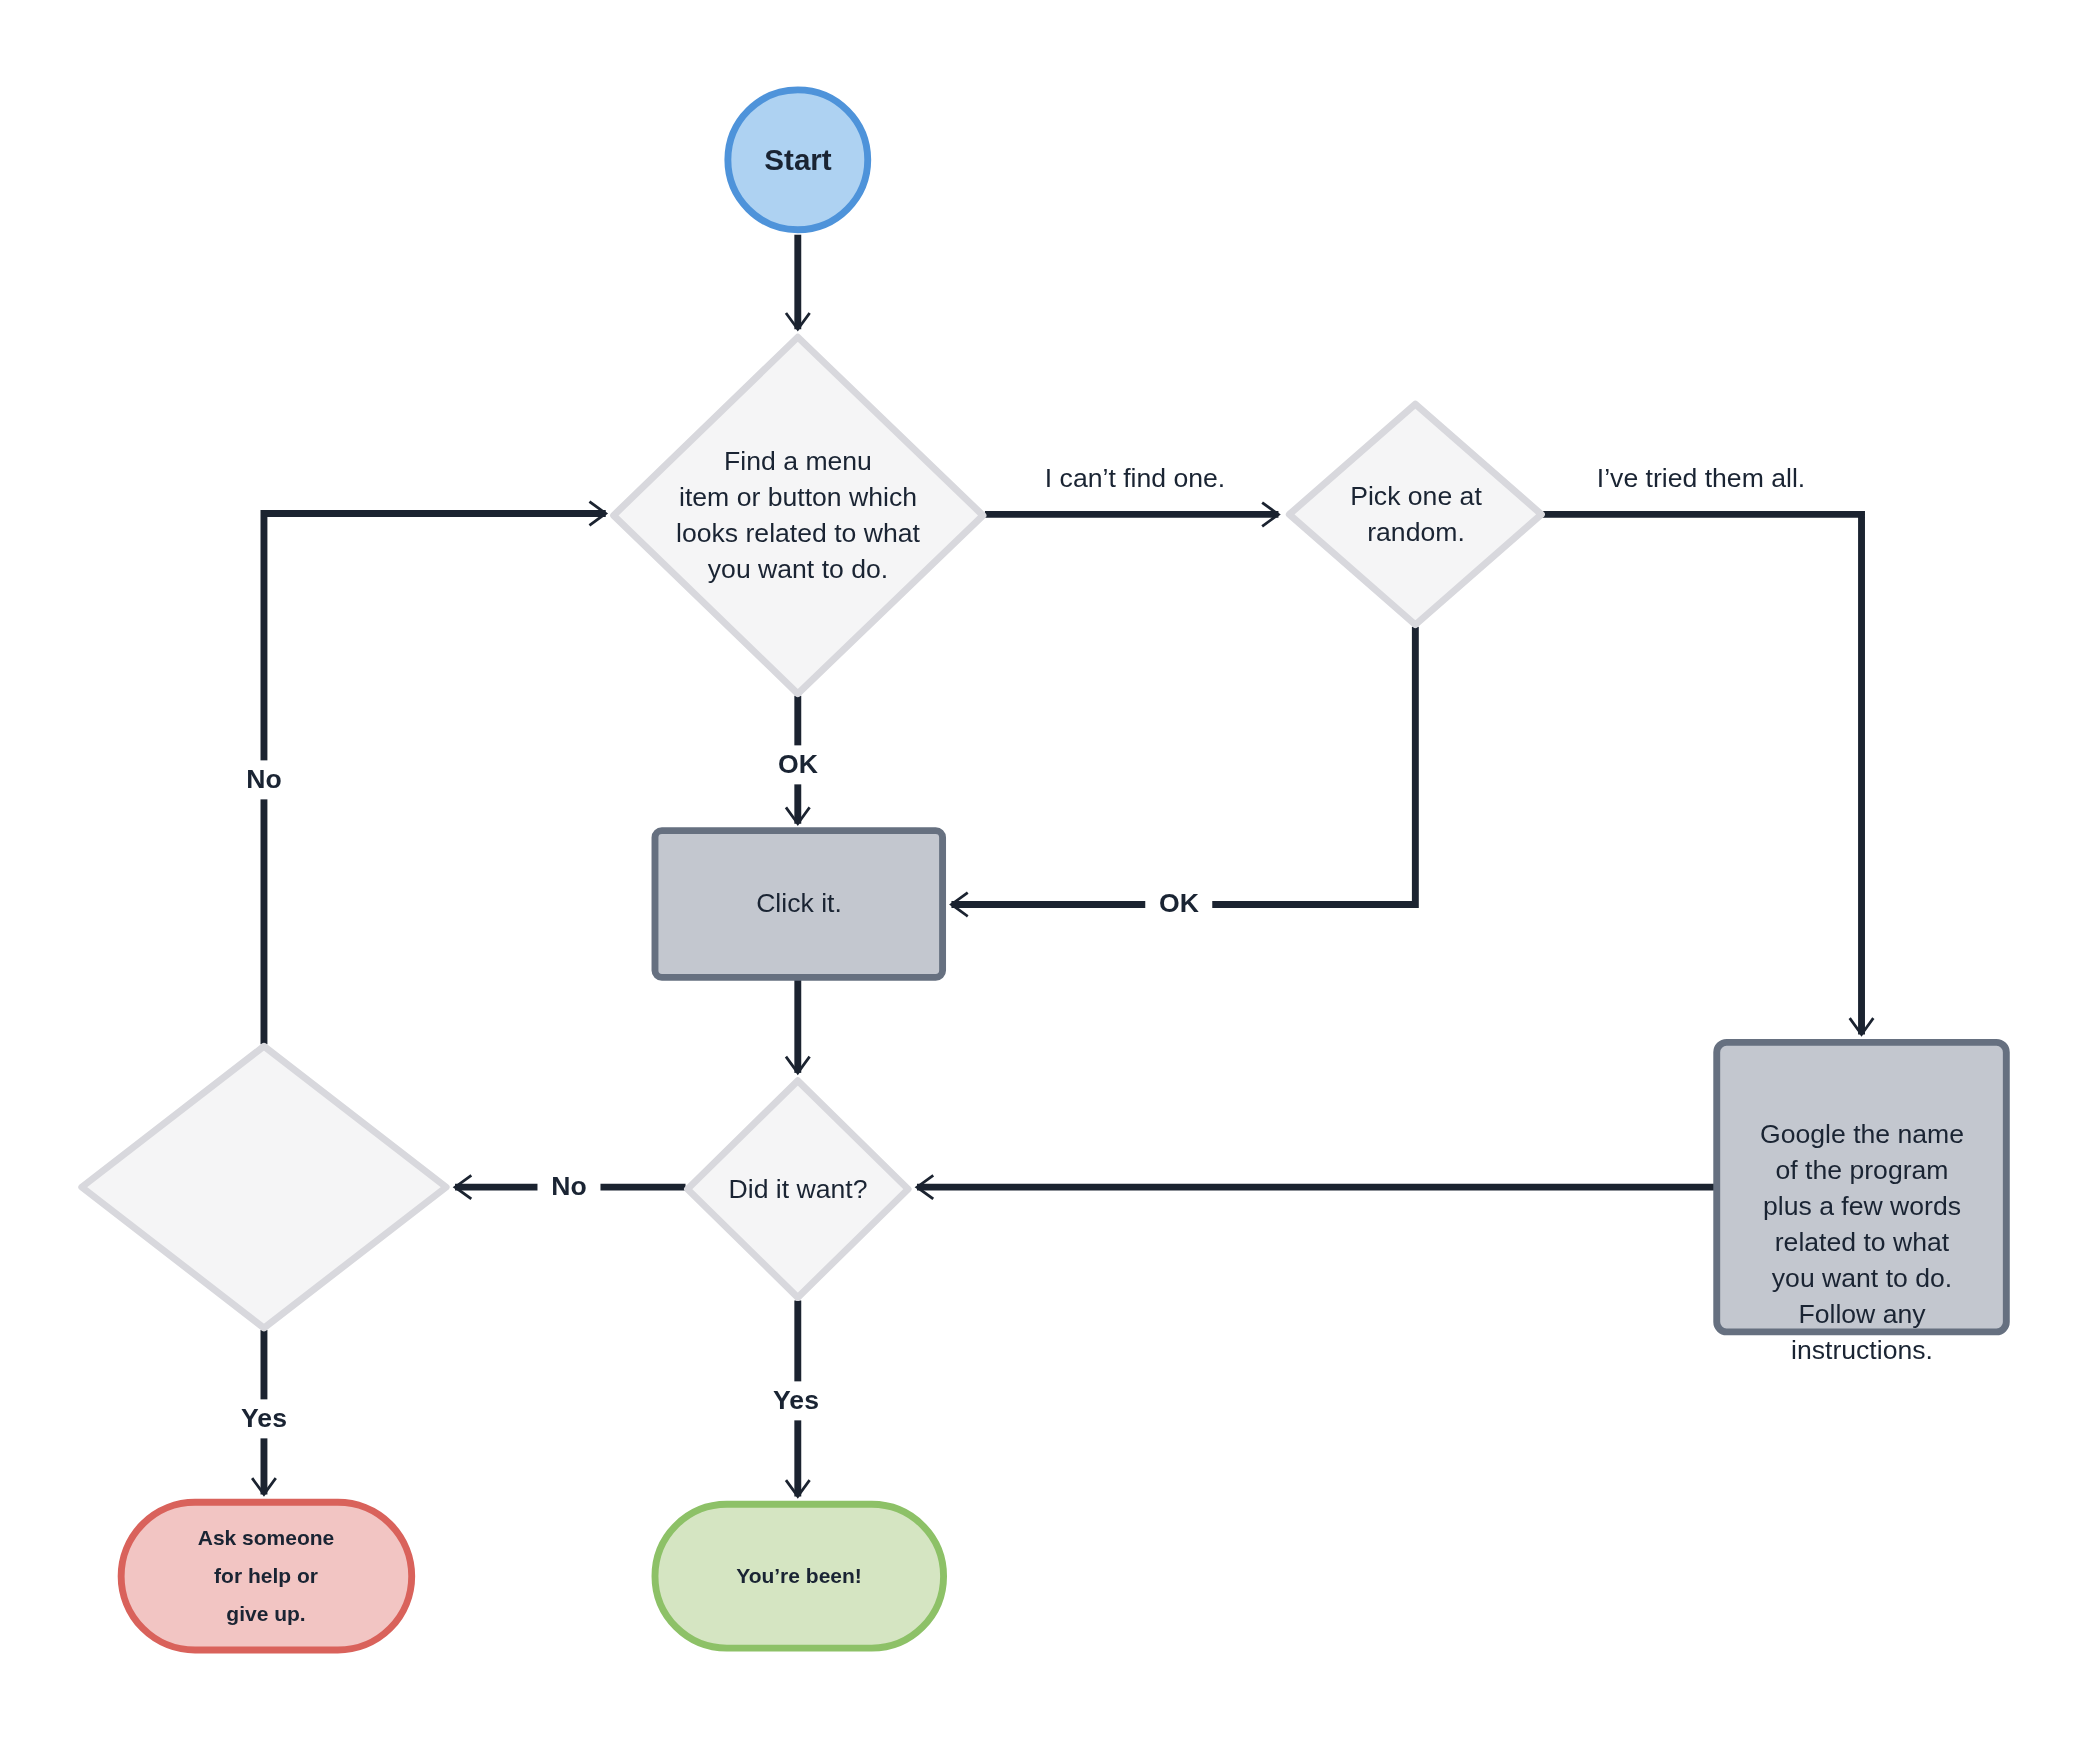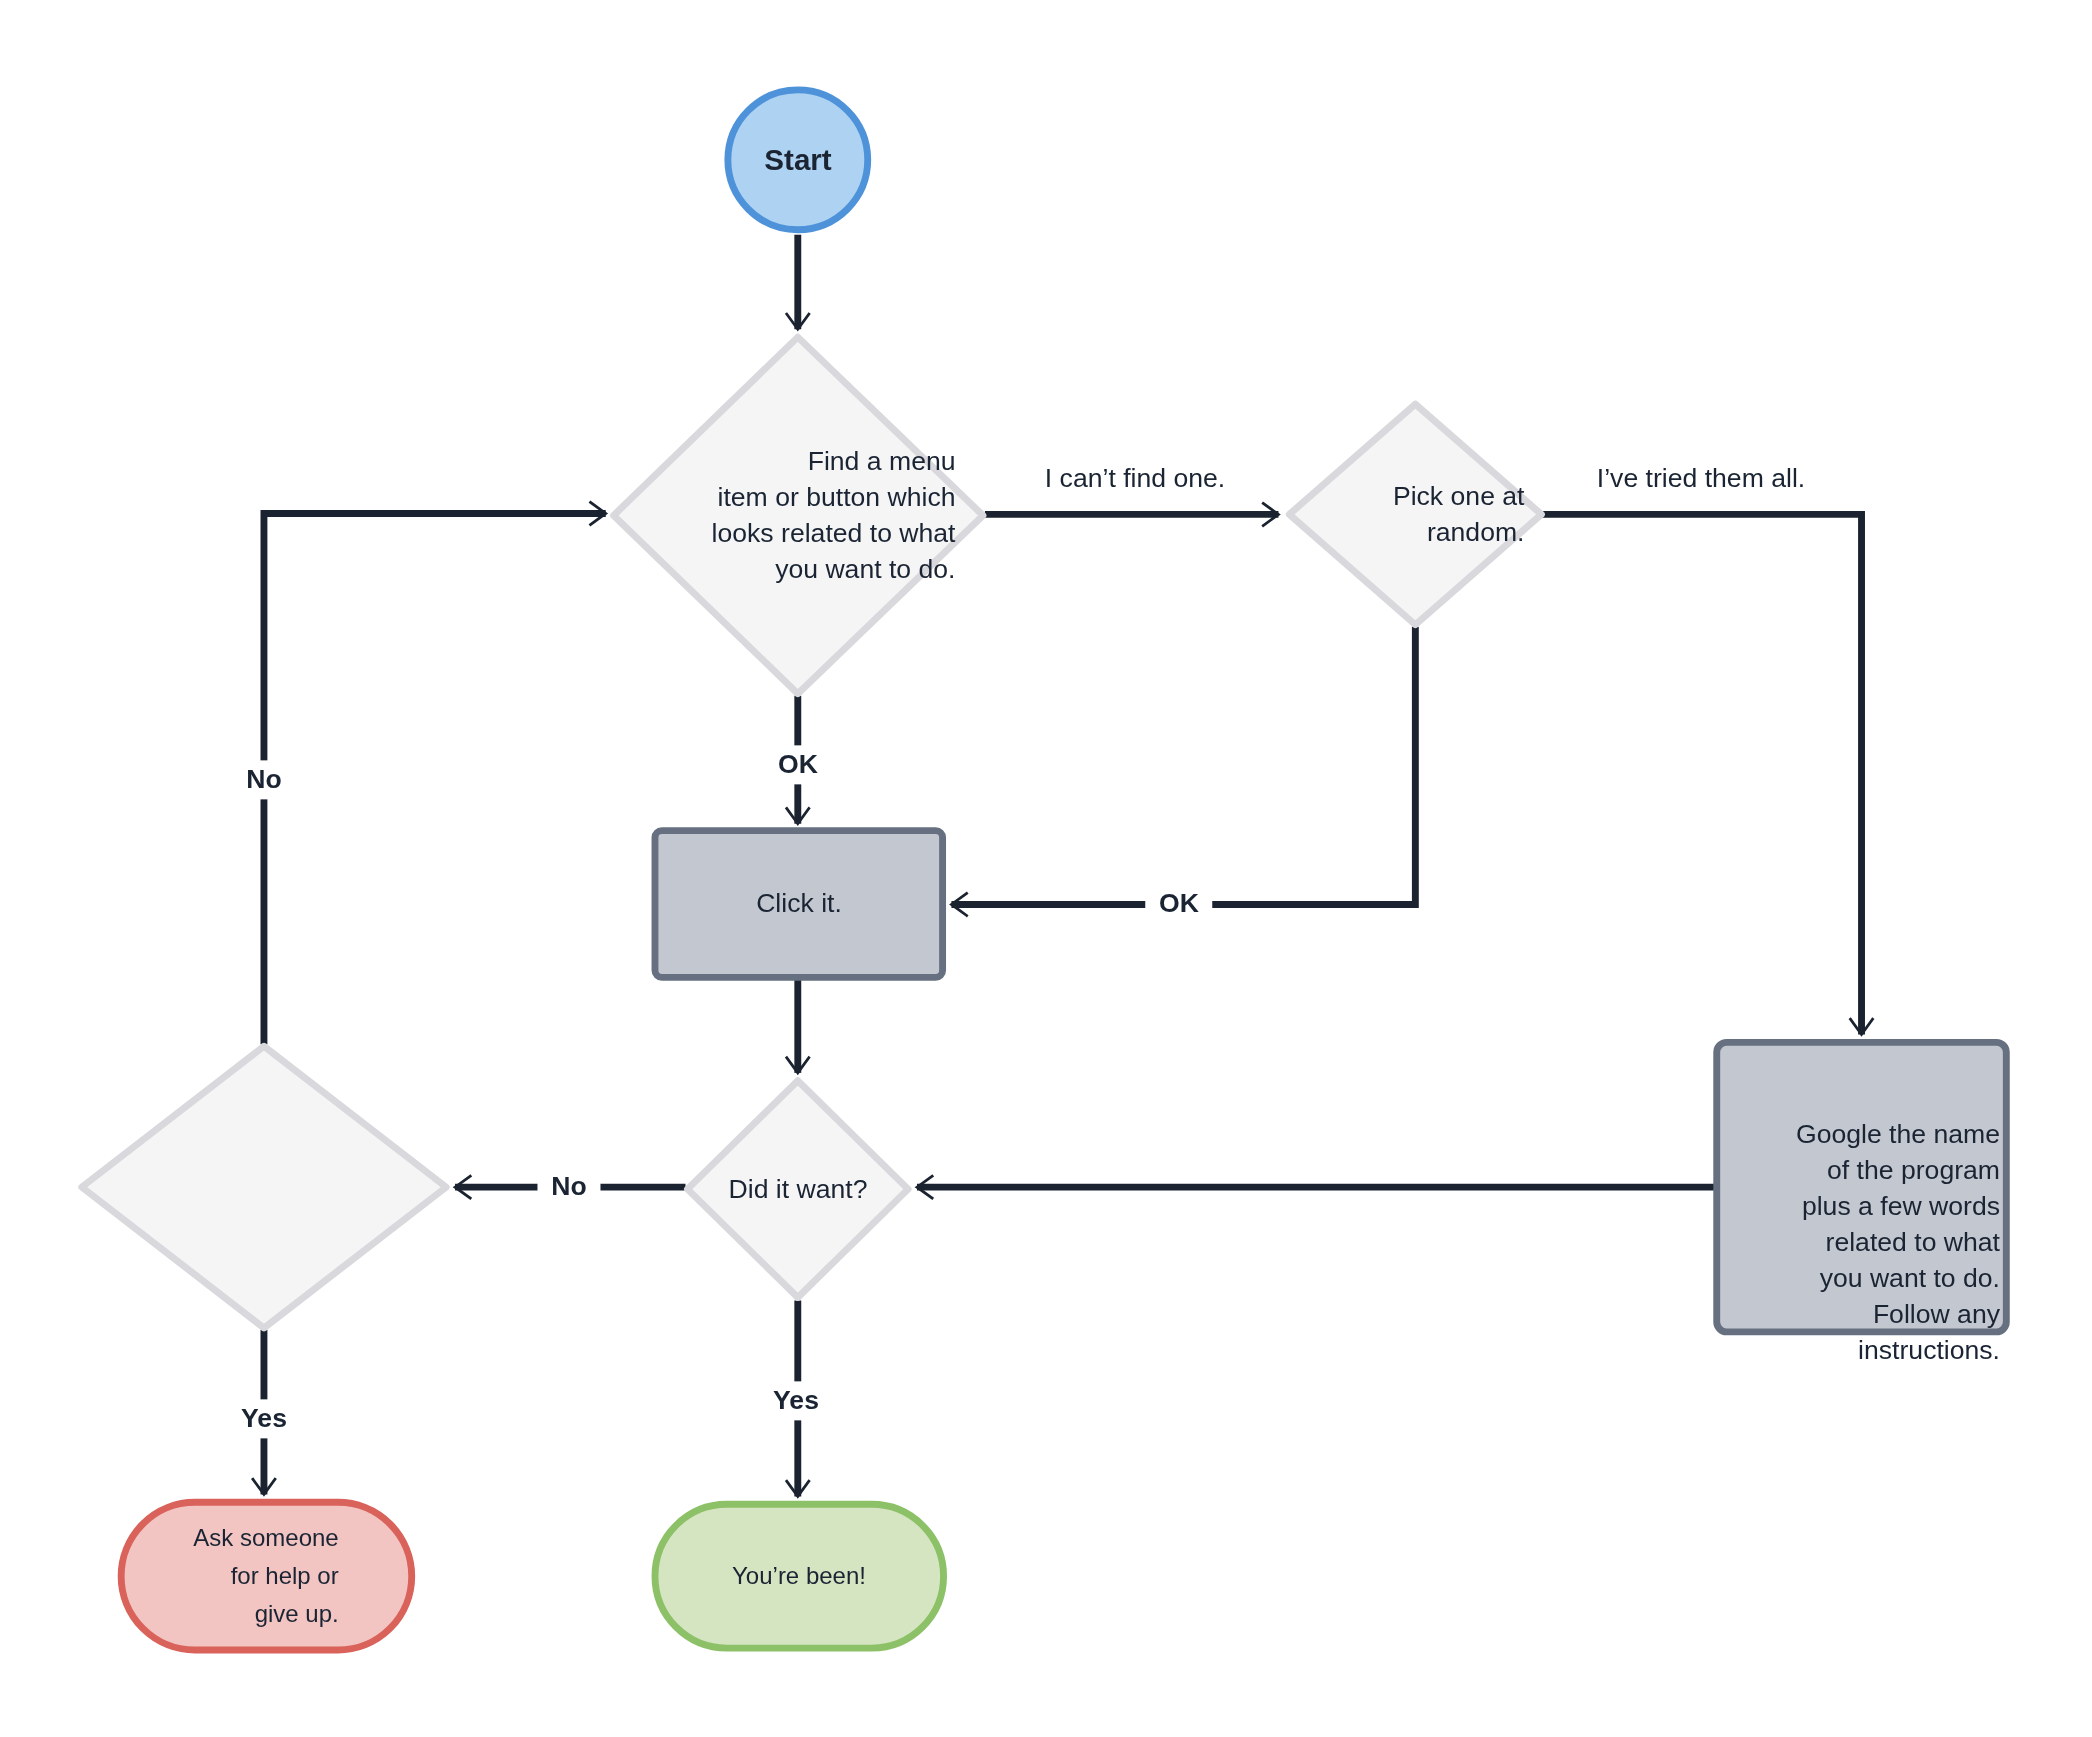--- a/index.html
+++ b/index.html
@@ -25,27 +25,27 @@
   .edge{stroke:var(--line);stroke-width:7;fill:none;marker-end:url(#arrowhead);}
   .arrow-glyph{stroke:var(--line);stroke-width:1;fill:none;stroke-linecap:square;stroke-linejoin:miter;}
   .shape-circle{fill:var(--circle-fill);stroke:var(--circle-stroke);stroke-width:7;}
   .shape-diamond{fill:var(--diamond-fill);stroke:var(--diamond-stroke);stroke-width:7;stroke-linejoin:round;}
   .shape-box{fill:var(--box-fill);stroke:var(--box-stroke);stroke-width:7;stroke-linejoin:round;}
   .shape-pill-red{fill:var(--red-fill);stroke:var(--red-stroke);stroke-width:7;}
   .shape-pill-green{fill:var(--green-fill);stroke:var(--green-stroke);stroke-width:7;}
   .label{
     position:absolute;
     transform:translate(-50%,-50%);
-    text-align:right;
+    text-align:center;
     font-size:26.6px;
     line-height:36px;
     white-space:pre-line;
     color:var(--text);
   }
-  .label.bold{font-weight:400;font-size:24px;line-height:38px;}
+  .label.bold{font-weight:700;font-size:21px;line-height:38px;}
   .label.start-size{font-weight:700;font-size:29.6px;}
   .edge-label{
     position:absolute;
     transform:translate(-50%,-50%);
     text-align:center;
     font-size:26.6px;
     line-height:31.5px;
     white-space:nowrap;
     color:var(--text);
   }

